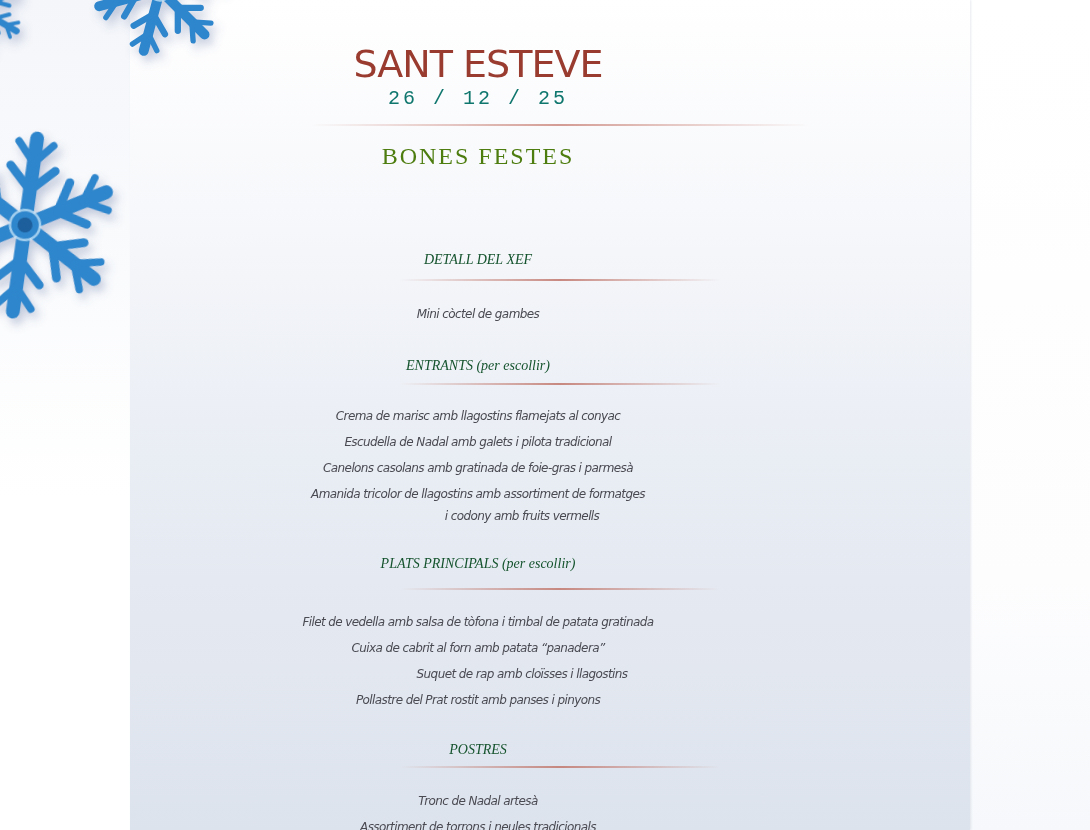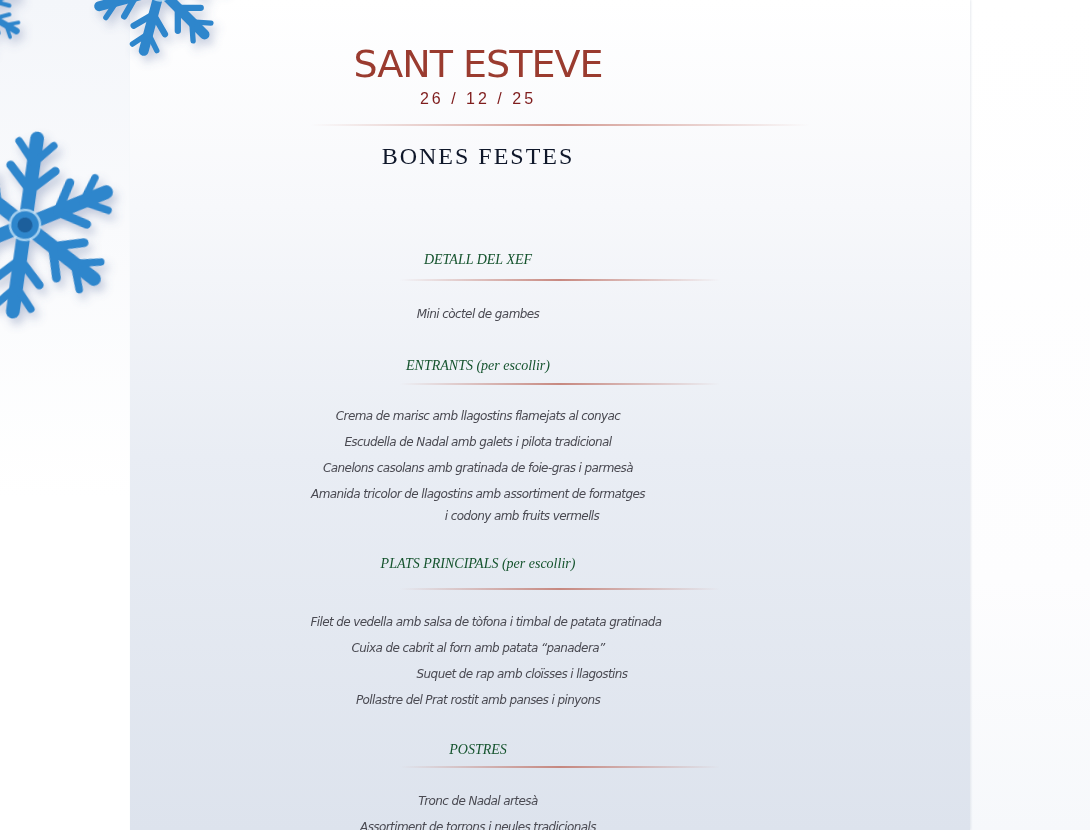--- a/index.html
+++ b/index.html
@@ -28,31 +28,31 @@
     position:absolute; left:0; width:956px; text-align:center;
   }
   .title {
     top:40px;
     font-family:"DejaVu Sans", sans-serif;
     font-size:38px; letter-spacing:-1px; color:#9a3b2f; font-weight:normal;
     line-height:48px;
   }
   .date {
     top:89px;
-    font-family:Liberation Sans, sans-serif;
-    font-size:16px; letter-spacing:3px; color:#7f1d1d; line-height:20px;
+    font-family:Liberation Mono, monospace;
+    font-size:20px; letter-spacing:3px; color:#0f766e; line-height:20px;
   }
   .header-rule {
     position:absolute; left:310px; top:124px; width:500px; height:2px;
     background:linear-gradient(90deg,rgba(216,150,140,0) 0%,rgba(205,140,130,0.85) 50%,rgba(216,150,140,0) 100%);
   }
   .subtitle {
     top:141px;
     font-family:"Liberation Serif", serif;
-    font-size:24px; letter-spacing:2px; color:#0f172a; line-height:30px;
+    font-size:24px; letter-spacing:2px; color:#4d7c0f; line-height:30px;
   }
   .section-head {
     font-family:"Liberation Serif", serif; font-style:italic;
     font-size:14px; color:#14532d; line-height:20px;
   }
   .section-rule {
     position:absolute; left:400px; width:320px; height:2px;
     background:linear-gradient(90deg,rgba(200,140,130,0) 0%,rgba(195,125,115,0.9) 50%,rgba(200,140,130,0) 100%);
   }
   .dish {
@@ -113,21 +113,21 @@
 <div class="center-col section-head" style="position:absolute; top:356px;">ENTRANTS (per escollir)</div>
 <div class="section-rule" style="top:383px;"></div>
 <div class="center-col dish" style="position:absolute; top:403px;">Crema de marisc amb llagostins flamejats al conyac</div>
 <div class="center-col dish" style="position:absolute; top:429px;">Escudella de Nadal amb galets i pilota tradicional</div>
 <div class="center-col dish" style="position:absolute; top:455px;">Canelons casolans amb gratinada de foie-gras i parmesà</div>
 <div class="center-col dish" style="position:absolute; top:481px;">Amanida tricolor de llagostins amb assortiment de  formatges</div>
 <div class="center-col dish" style="position:absolute; top:503px;margin-left:44px;">i codony amb fruits vermells</div>
 
 <div class="center-col section-head" style="position:absolute; top:554px;">PLATS PRINCIPALS (per escollir)</div>
 <div class="section-rule" style="top:588px;"></div>
-<div class="center-col dish" style="position:absolute; top:609px;padding-left:8px;">Filet de vedella amb salsa de tòfona i timbal de patata gratinada</div>
+<div class="center-col dish" style="position:absolute; top:609px;">Filet de vedella amb salsa de tòfona i timbal de patata gratinada</div>
 <div class="center-col dish" style="position:absolute; top:635px;">Cuixa de cabrit al forn amb patata “panadera”</div>
 <div class="center-col dish" style="position:absolute; top:661px;padding-left:44px;">Suquet de rap amb cloïsses i llagostins</div>
 <div class="center-col dish" style="position:absolute; top:687px;">Pollastre del Prat rostit amb panses i pinyons</div>
 
 <div class="center-col section-head" style="position:absolute; top:740px;">POSTRES</div>
 <div class="section-rule" style="top:766px;"></div>
 <div class="center-col dish" style="position:absolute; top:788px;">Tronc de Nadal artesà</div>
 <div class="center-col dish" style="position:absolute; top:814px;">Assortiment de torrons i neules tradicionals</div>
 
 </body></html>

